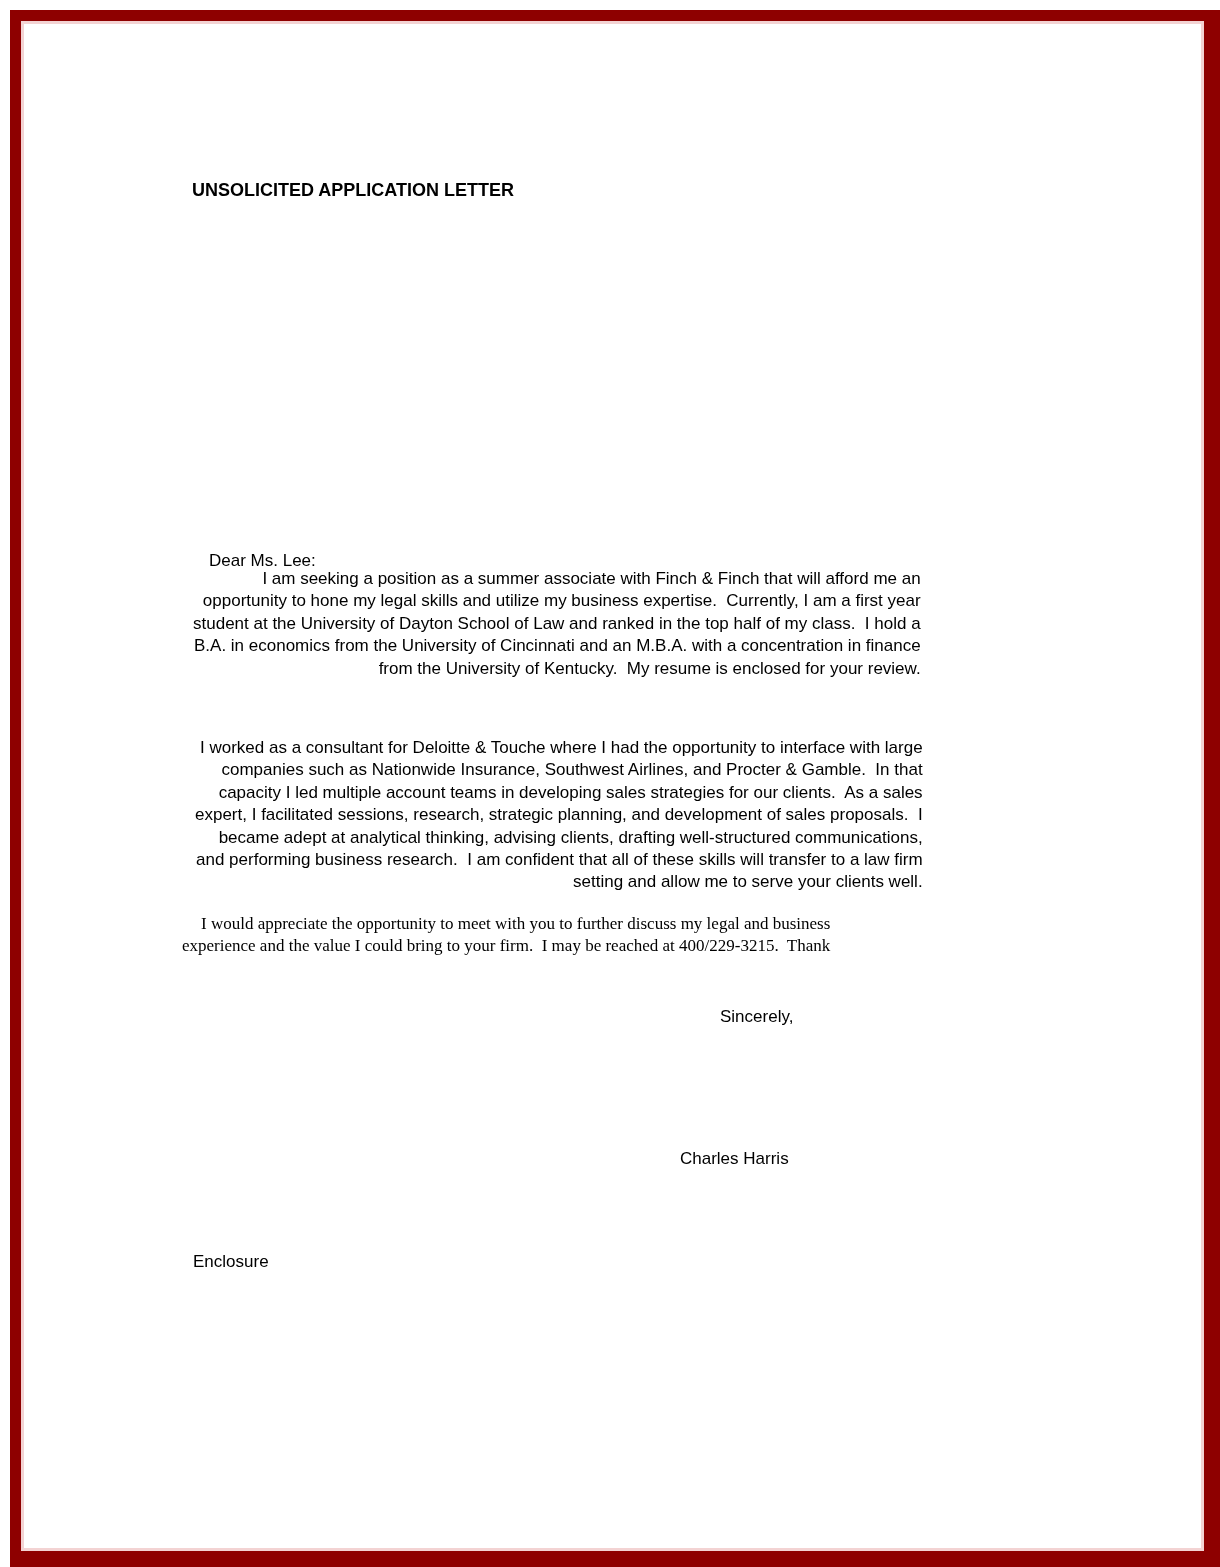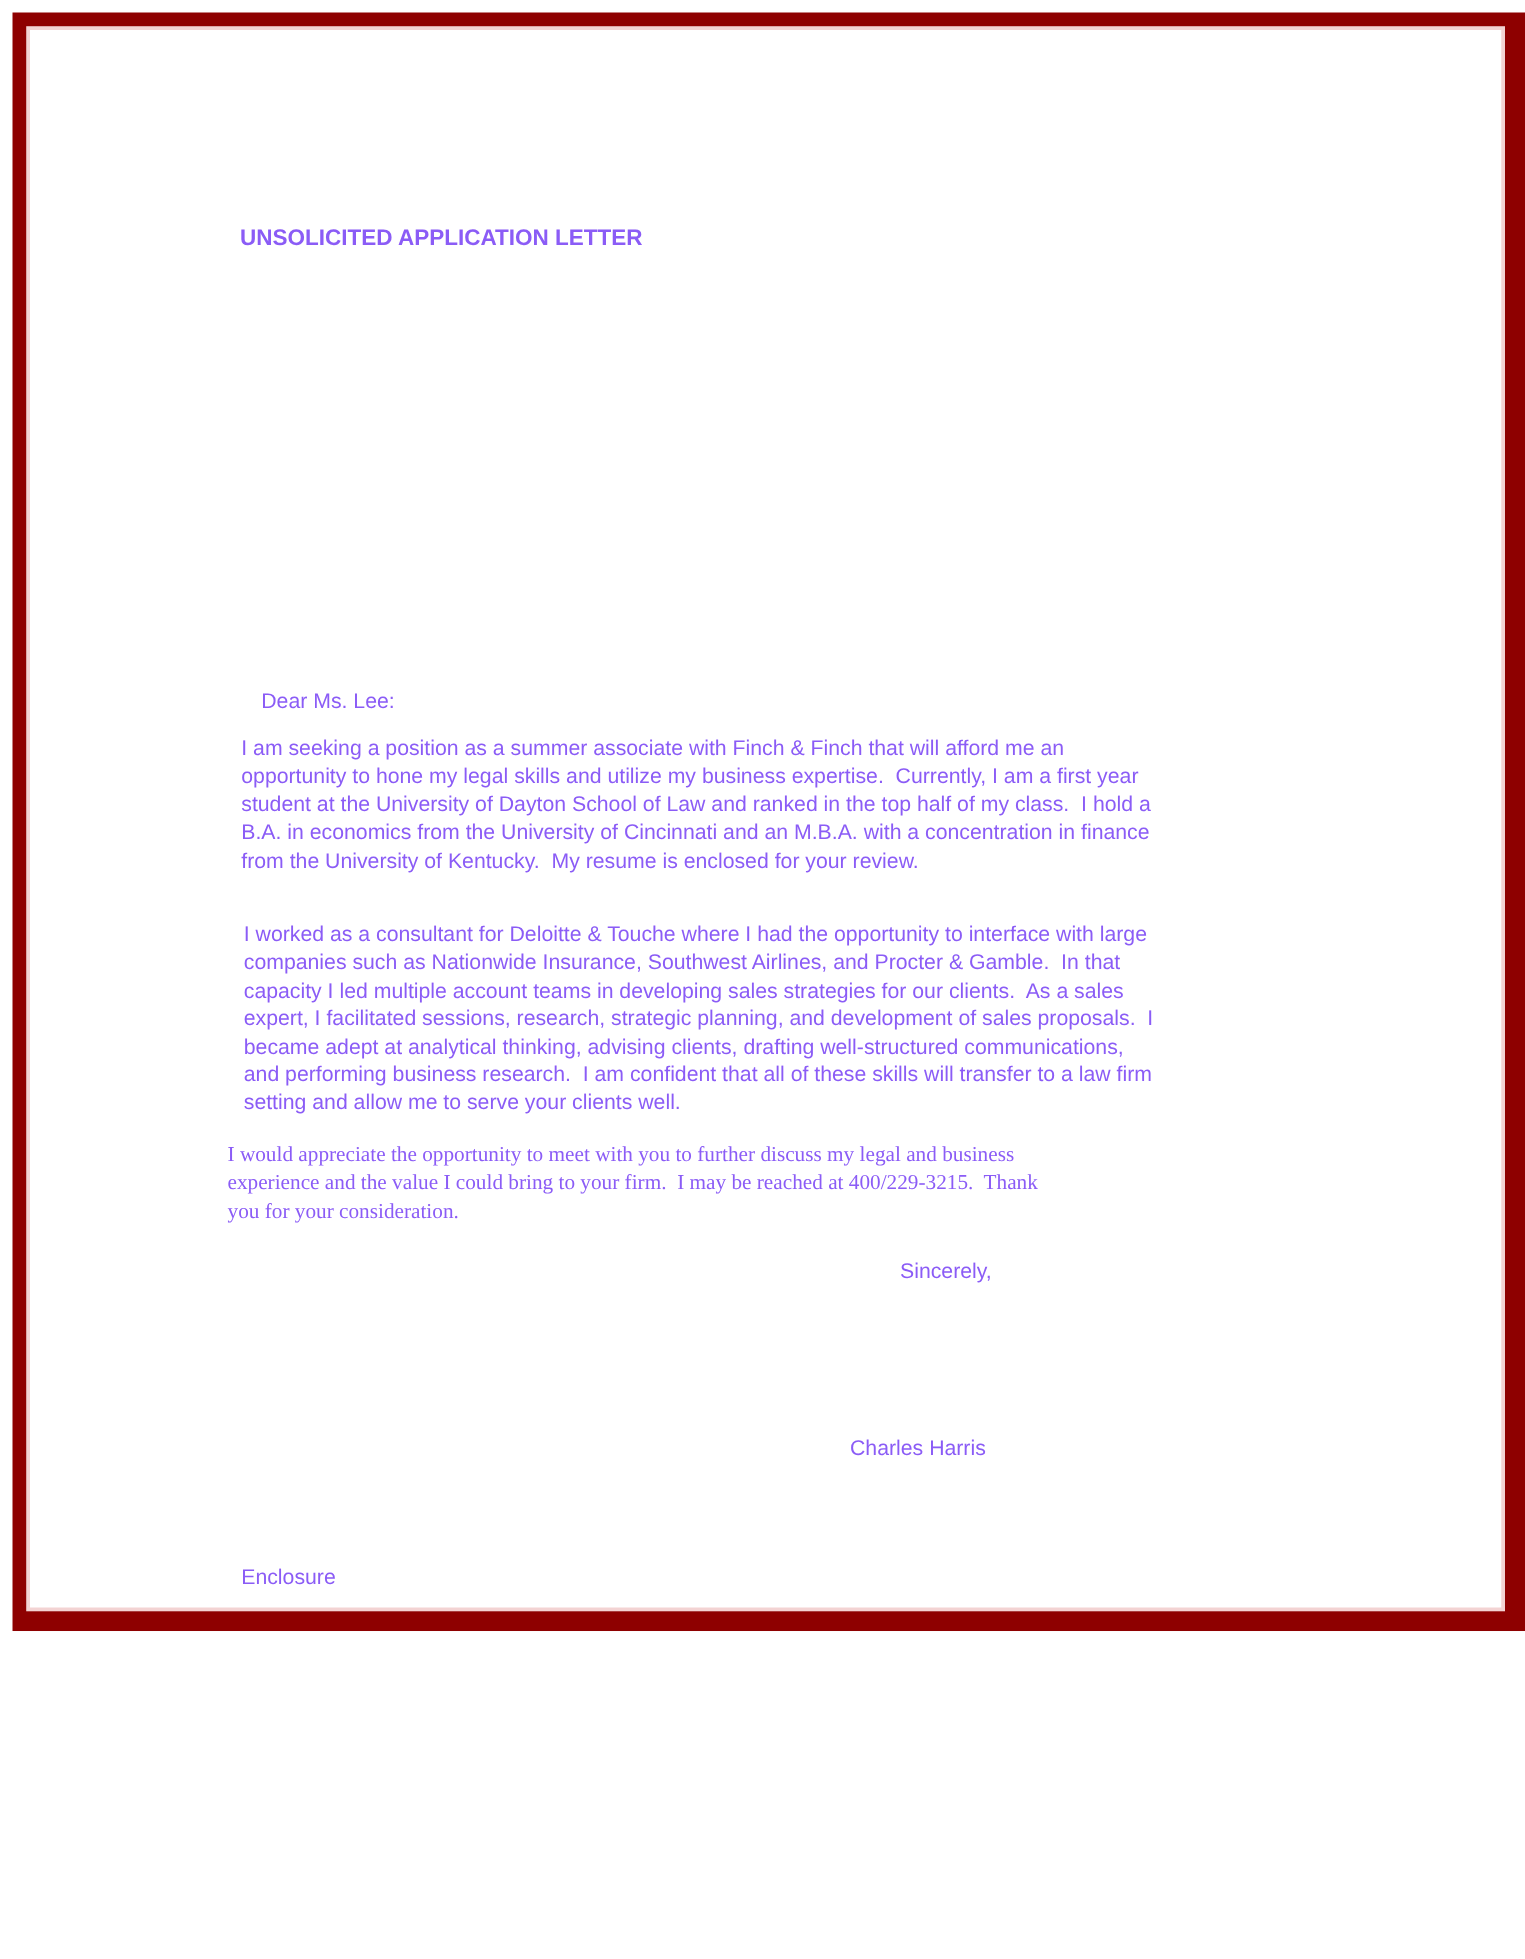--- a/index.html
+++ b/index.html
@@ -3,25 +3,26 @@
 <meta charset="utf-8">
 <style>
   html, body {
     margin: 0;
     padding: 0;
     background: #ffffff;
   }
   .page {
     position: relative;
     width: 1220px;
-    height: 1305px;
+    height: 1567px;
     background: #ffffff;
     font-family: "Liberation Sans", sans-serif;
-    color: #8b5cf6;
+    color: #000000;
     overflow: hidden;
+    text-align: right;
   }
   
   .frame {
     position: absolute;
     top: 10px;
     left: 10px;
     right: 0;
     bottom: 0;
     border-style: solid;
     border-color: #8e0000;
@@ -41,21 +42,21 @@
     left: 192px;
     top: 178px;
     font-size: 18px;
     font-weight: bold;
     line-height: 24px;
   }
   .sender-block    { left: 682px; top: 272px; }
   .sender-block .date-line { margin-top: 22.4px; }
   .recipient-block { left: 193px; top: 426px; }
   .salutation      { left: 193px; top: 550px; margin-left: 16px; }
-  .para-1          { left: 193px; top: 588px; }
+  .para-1          { left: 193px; top: 568px; }
   .para-2          { left: 195px; top: 737px; }
   .para-3          { left: 182px; top: 913px; font-family: Liberation Serif, serif; }
   .closing         { left: 680px; top: 1006px; margin-left: 40px; }
   .signature-name  { left: 680px; top: 1148px; }
   .enclosure       { left: 193px; top: 1251px; }
 </style>
 </head>
 <body>
 
 <div class="page">
@@ -64,20 +65,20 @@
   <h1 class="block title">UNSOLICITED APPLICATION LETTER</h1>
 
 
 
   <p class="block salutation">Dear Ms. Lee:</p>
 
   <div class="block para-1"><div>I am seeking a position as a summer associate with Finch &amp; Finch that will afford me an</div><div>opportunity to hone my legal skills and utilize my business expertise.  Currently, I am a first year</div><div>student at the University of Dayton School of Law and ranked in the top half of my class.  I hold a</div><div>B.A. in economics from the University of Cincinnati and an M.B.A. with a concentration in finance</div><div>from the University of Kentucky.  My resume is enclosed for your review.</div></div>
 
   <div class="block para-2"><div>I worked as a consultant for Deloitte &amp; Touche where I had the opportunity to interface with large</div><div>companies such as Nationwide Insurance, Southwest Airlines, and Procter &amp; Gamble.  In that</div><div>capacity I led multiple account teams in developing sales strategies for our clients.  As a sales</div><div>expert, I facilitated sessions, research, strategic planning, and development of sales proposals.  I</div><div>became adept at analytical thinking, advising clients, drafting well-structured communications,</div><div>and performing business research.  I am confident that all of these skills will transfer to a law firm</div><div>setting and allow me to serve your clients well.</div></div>
 
-  <div class="block para-3"><div>I would appreciate the opportunity to meet with you to further discuss my legal and business</div><div>experience and the value I could bring to your firm.  I may be reached at 400/229-3215.  Thank</div><div>you for your consideration.</div></div>
+  <div class="block para-3"><div>I would appreciate the opportunity to meet with you to further discuss my legal and business</div><div>experience and the value I could bring to your firm.  I may be reached at 400/229-3215.  Thank</div></div>
 
   <p class="block closing">Sincerely,</p>
 
   <p class="block signature-name">Charles Harris</p>
 
   <p class="block enclosure">Enclosure</p>
 </div>
 
 </body></html>

